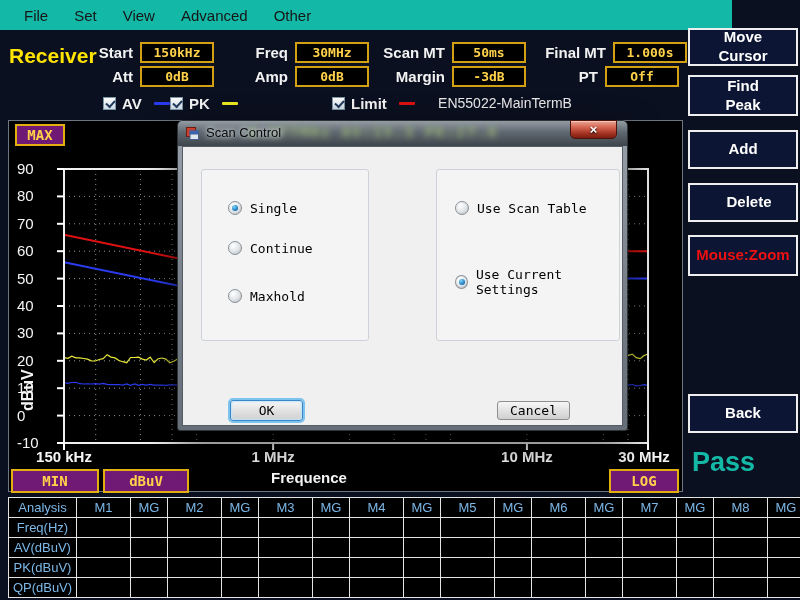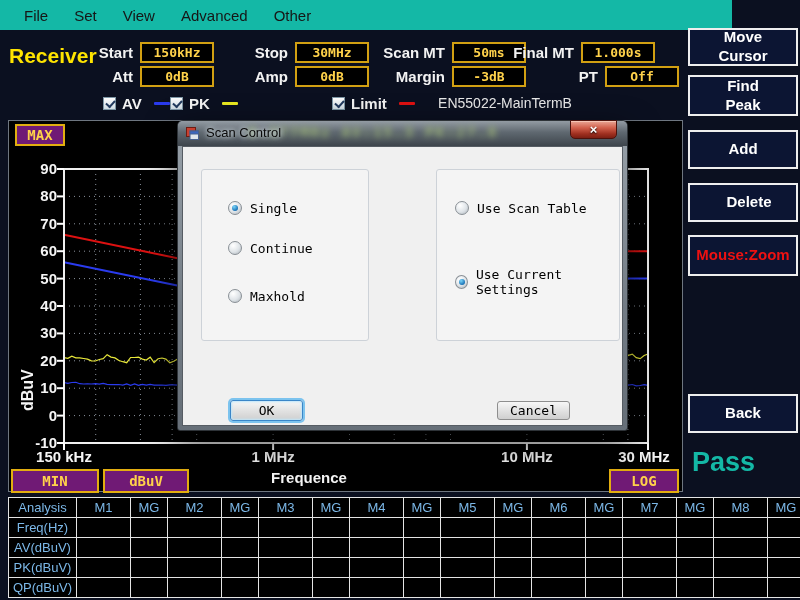--- a/index.html
+++ b/index.html
@@ -34,22 +34,22 @@
             text-align:center;line-height:1.25;white-space:pre-line;box-sizing:border-box;cursor:default;}
   .pass-label{position:absolute;left:692px;top:447px;font-size:27px;font-weight:bold;color:#55e622;}
 
   
   .chart-panel{position:absolute;left:8px;top:120px;width:675px;height:372px;background:#000;
                border:1px solid #6e7680;box-sizing:border-box;}
   .chart-panel svg{position:absolute;left:0;top:0;}
   .ybtn{position:absolute;background:#701a75;border:2px solid #e2ae10;box-sizing:border-box;color:#ffd24a;
         font-family:"DejaVu Sans Mono",monospace;font-size:14px;font-weight:bold;
         display:flex;align-items:center;justify-content:center;}
-  .ytick{position:absolute;left:8px;width:40px;text-align:right;color:#f5f5f5;
-         font-size:15px;font-weight:bold;}
+  .ytick{position:absolute;left:8px;width:40px;text-align:left;color:#f5f5f5;
+         font-size:15px;font-weight:normal;}
   .xtick{position:absolute;width:80px;text-align:center;color:#f5f5f5;font-size:15px;font-weight:bold;top:327px;}
   .xaxis-title{position:absolute;left:200px;width:200px;top:348px;text-align:center;color:#f5f5f5;
                font-size:15px;font-weight:bold;}
   .yaxis-title{position:absolute;left:10px;top:160px;height:130px;display:flex;align-items:center;
                color:#f5f5f5;font-size:16px;font-weight:bold;writing-mode:vertical-rl;transform:rotate(180deg);}
 
   
   .marker-table{position:absolute;left:8px;top:497px;display:grid;
                 grid-template-columns:67px repeat(8, 53px 36px);grid-auto-rows:19px;
                 gap:1px;background:#e4e4e4;border:1px solid #e4e4e4;}
@@ -103,28 +103,28 @@
     <span class="menu-item">Other</span>
   </div>
 
   <div class="big-title">Receiver</div>
 
   <div class="pair" style="left:85px;top:42px;">
     <span class="plabel" style="width:48px;">Start</span>
     <span class="pfield">150kHz</span>
   </div>
   <div class="pair" style="left:240px;top:42px;">
-    <span class="plabel" style="width:48px;">Stop</span>
+    <span class="plabel" style="width:48px;">Freq</span>
     <span class="pfield">30MHz</span>
   </div>
   <div class="pair" style="left:375px;top:42px;">
     <span class="plabel" style="width:70px;">Scan MT</span>
     <span class="pfield">50ms</span>
   </div>
-  <div class="pair" style="left:504px;top:42px;">
+  <div class="pair" style="left:536px;top:42px;">
     <span class="plabel" style="width:70px;">Final MT</span>
     <span class="pfield">1.000s</span>
   </div>
   <div class="pair" style="left:85px;top:66px;">
     <span class="plabel" style="width:48px;">Att</span>
     <span class="pfield">0dB</span>
   </div>
   <div class="pair" style="left:240px;top:66px;">
     <span class="plabel" style="width:48px;">Amp</span>
     <span class="pfield">0dB</span>

